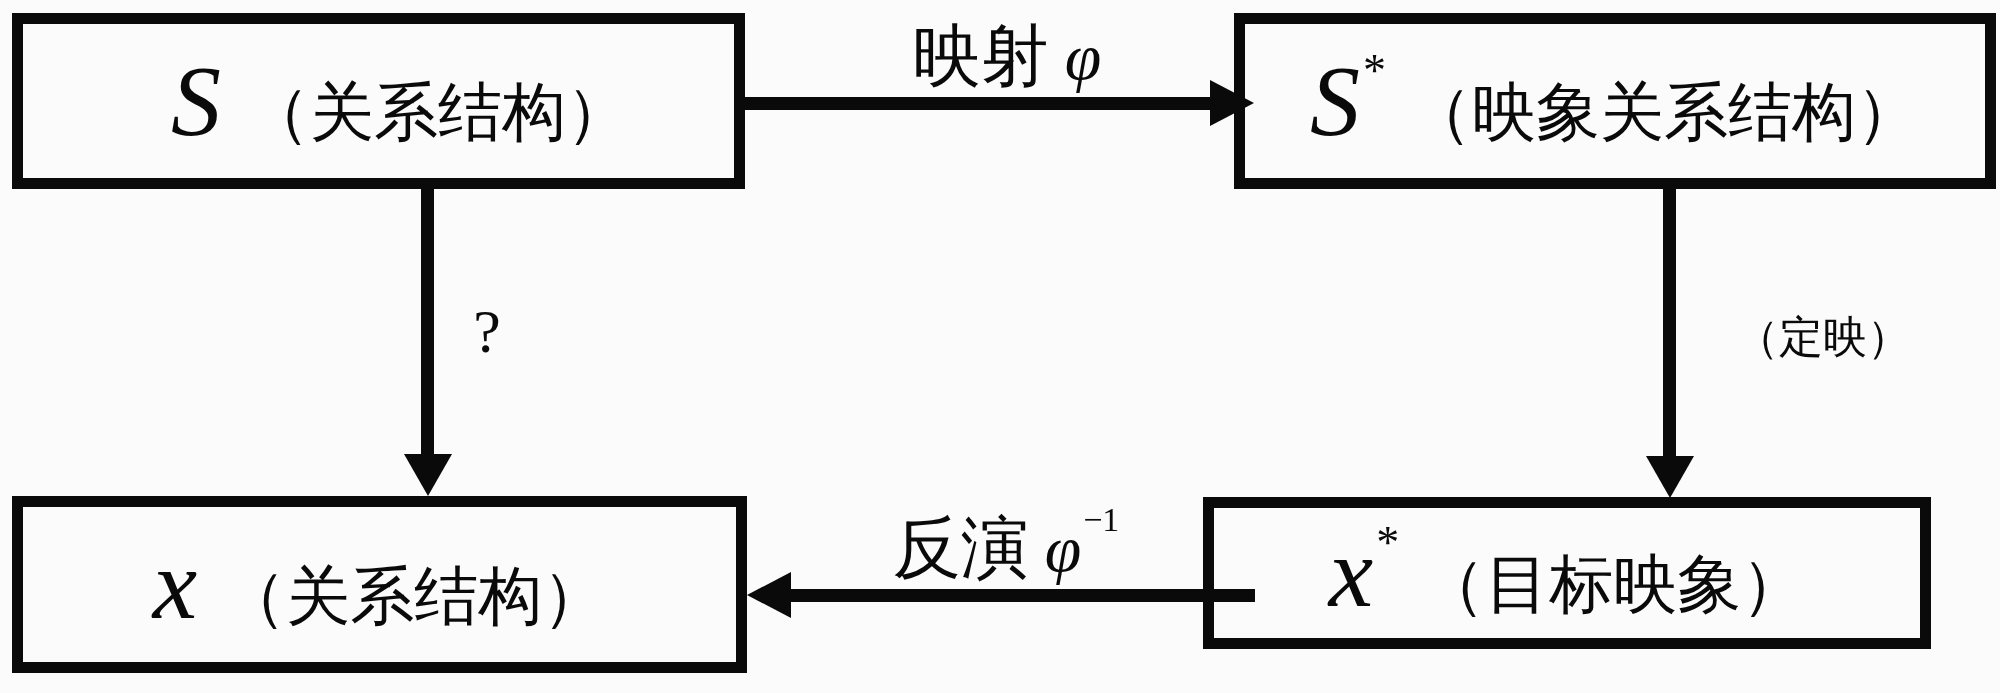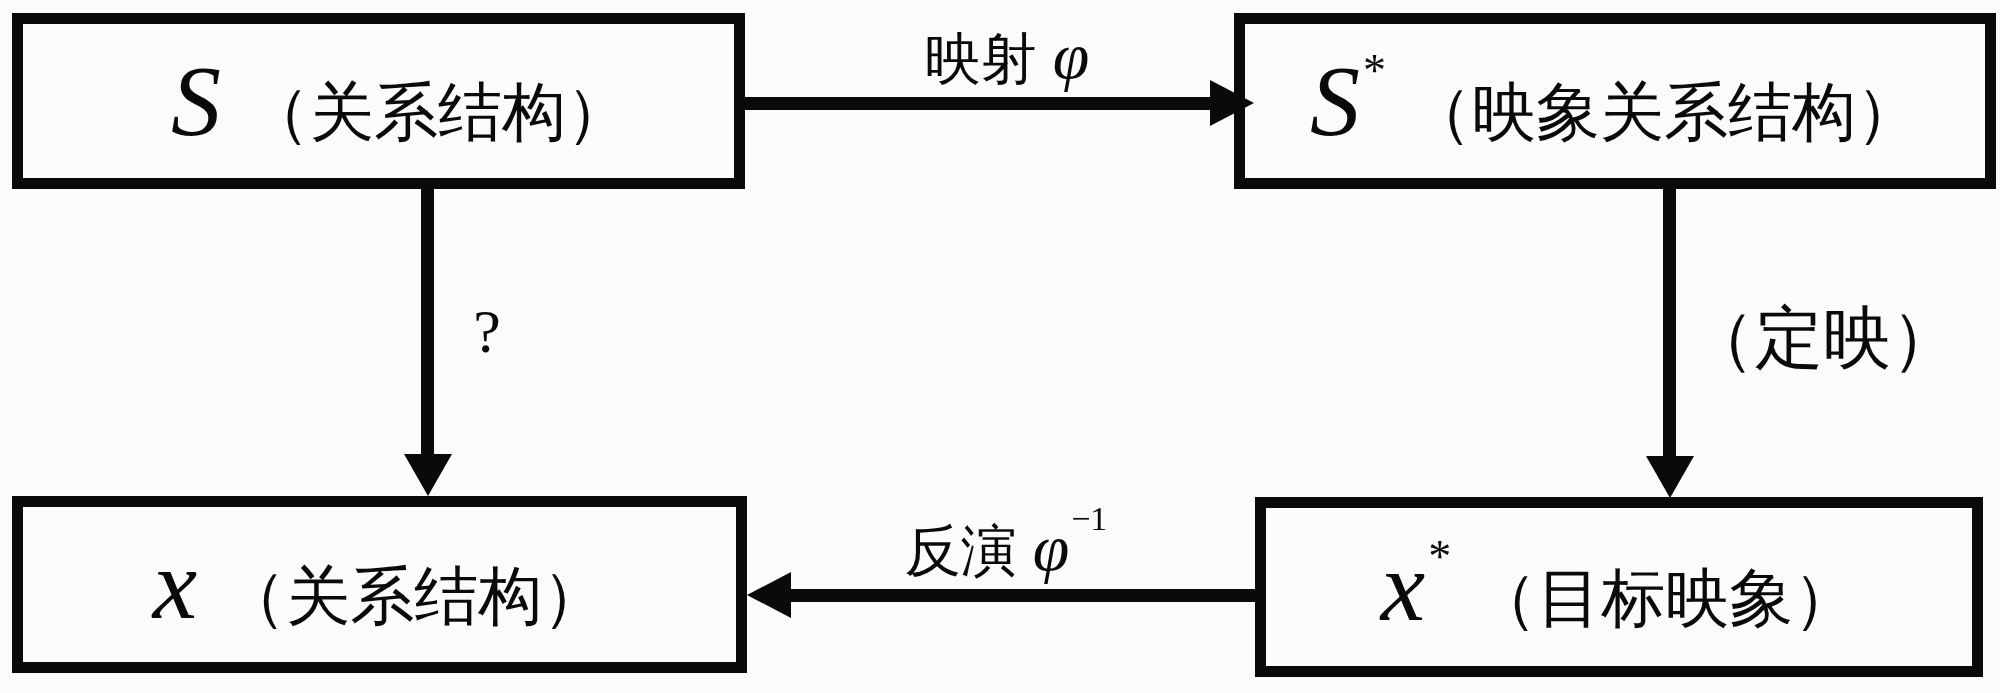--- a/index.html
+++ b/index.html
@@ -23,21 +23,21 @@
     box-sizing:border-box;
     border:11px solid var(--ink);
     display:flex;
     align-items:center;
     justify-content:center;
     background:transparent;
   }
   .box-s      {left:12px;  top:13px;  width:733px; height:176px;padding-left:44px;}
   .box-s-star {left:1234px;top:13px;  width:762px; height:176px;}
   .box-x      {left:12px;  top:496px; width:735px; height:177px;}
-  .box-x-star {left:1255px;top:497px; width:728px; height:180px;}
+  .box-x-star {left:1203px;top:497px; width:728px; height:152px;}
 
   .node-text{white-space:nowrap;line-height:1;}
   .sym{
     font-style:italic;
     font-size:100px;
     font-family:"Liberation Serif","DejaVu Serif",serif;
   }
   .sym-sup{
     display:inline-block;
     font-size:46px;
@@ -86,24 +86,24 @@
 
   
   .arrow-label{
     position:absolute;
     transform:translate(-50%,-50%);
     white-space:nowrap;
     line-height:1;
   }
   .label-mapping  {left:1008px;top:56px;}
   .label-question {left:487px; top:331px;font-size:62px;}
-  .label-fixing   {left:1823px;top:338px;font-size:68px;}
+  .label-fixing   {left:1823px;top:338px;font-size:44px;}
   .label-inversion{left:1006px;top:548px;}
 
-  .lbl-cjk{font-size:56px;}
+  .lbl-cjk{font-size:68px;}
   .lbl-phi{
     font-size:66px;
     font-style:italic;
     margin-left:16px;
     font-family:"Liberation Serif","DejaVu Serif",serif;
   }
   .lbl-sup{
     display:inline-block;
     font-size:34px;
     position:relative;

